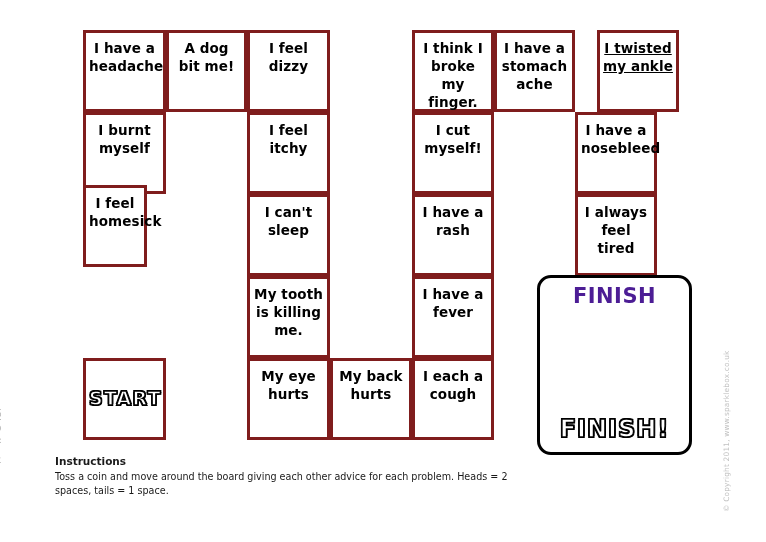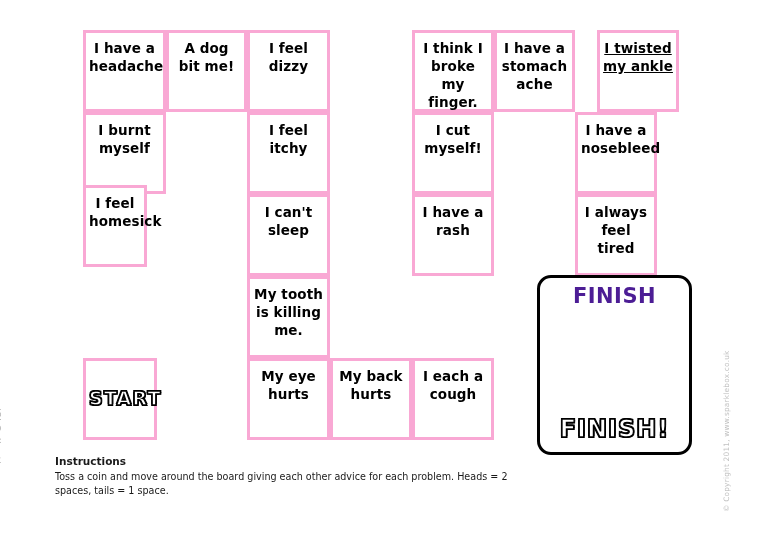--- a/index.html
+++ b/index.html
@@ -9,21 +9,21 @@
     font-family:"DejaVu Sans", sans-serif;
     overflow:hidden;
     position:relative;
   }
   #board{
     position:absolute;left:0;top:0;width:766px;height:542px;
   }
   .cell{
     position:absolute;
     box-sizing:border-box;
-    border:3px solid #f9a8d4;
+    border:3px solid #7f1d1d;
     background:#ffffff;
     display:flex;
     align-items:flex-start;
     justify-content:center;
     text-align:center;
     padding-top:7px;
     font-family:"DejaVu Sans", sans-serif;
     font-weight:bold;
     font-size:13.5px;
     line-height:1.33;
@@ -127,21 +127,21 @@
 
 <div class="cell" style="left: 83px; top: 30px; width: 83px; height: 82px;">
       <span>I have a headache</span>
     </div>
     <div class="cell" style="left: 83px; top: 112px; width: 83px; height: 82px;">
       <span>I burnt myself</span>
     </div>
     <div class="cell" style="left: 83px; top: 185px; width: 64px; height: 82px;">
       <span>I feel homesick</span>
     </div>
-    <div class="cell startcell" style="left: 83px; top: 358px; width: 74px; height: 82px;">
+    <div class="cell startcell" style="left: 83px; top: 358px; width: 83px; height: 82px;">
       <span>START</span>
     </div>
     <div class="cell" style="left: 166px; top: 30px; width: 81px; height: 82px; justify-content: center;">
       <span>A dog bit me!</span>
     </div>
     <div class="cell" style="left: 247px; top: 30px; width: 83px; height: 82px;">
       <span>I feel dizzy</span>
     </div>
     <div class="cell" style="left: 247px; top: 112px; width: 83px; height: 82px;">
       <span>I feel itchy</span>
@@ -160,20 +160,23 @@
     </div>
     <div class="cell" style="left: 412px; top: 30px; width: 82px; height: 82px;">
       <span>I think I broke my finger.</span>
     </div>
     <div class="cell" style="left: 412px; top: 194px; width: 82px; height: 82px;">
       <span>I have a rash</span>
     </div>
     <div class="cell" style="left: 412px; top: 112px; width: 82px; height: 82px;">
       <span>I cut myself!</span>
     </div>
+    <div class="cell" style="left: 412px; top: 276px; width: 82px; height: 82px;">
+      <span>I have a fever</span>
+    </div>
     <div class="cell" style="left: 412px; top: 358px; width: 82px; height: 82px;">
       <span>I each a cough</span>
     </div>
     <div class="cell" style="left: 494px; top: 30px; width: 81px; height: 82px;">
       <span>I have a stomach ache</span>
     </div>
     <div class="cell" style="left: 597px; top: 30px; width: 82px; height: 82px; text-decoration: underline;">
       <span>I twisted my ankle</span>
     </div>
     <div class="cell" style="left: 575px; top: 112px; width: 82px; height: 82px;">

